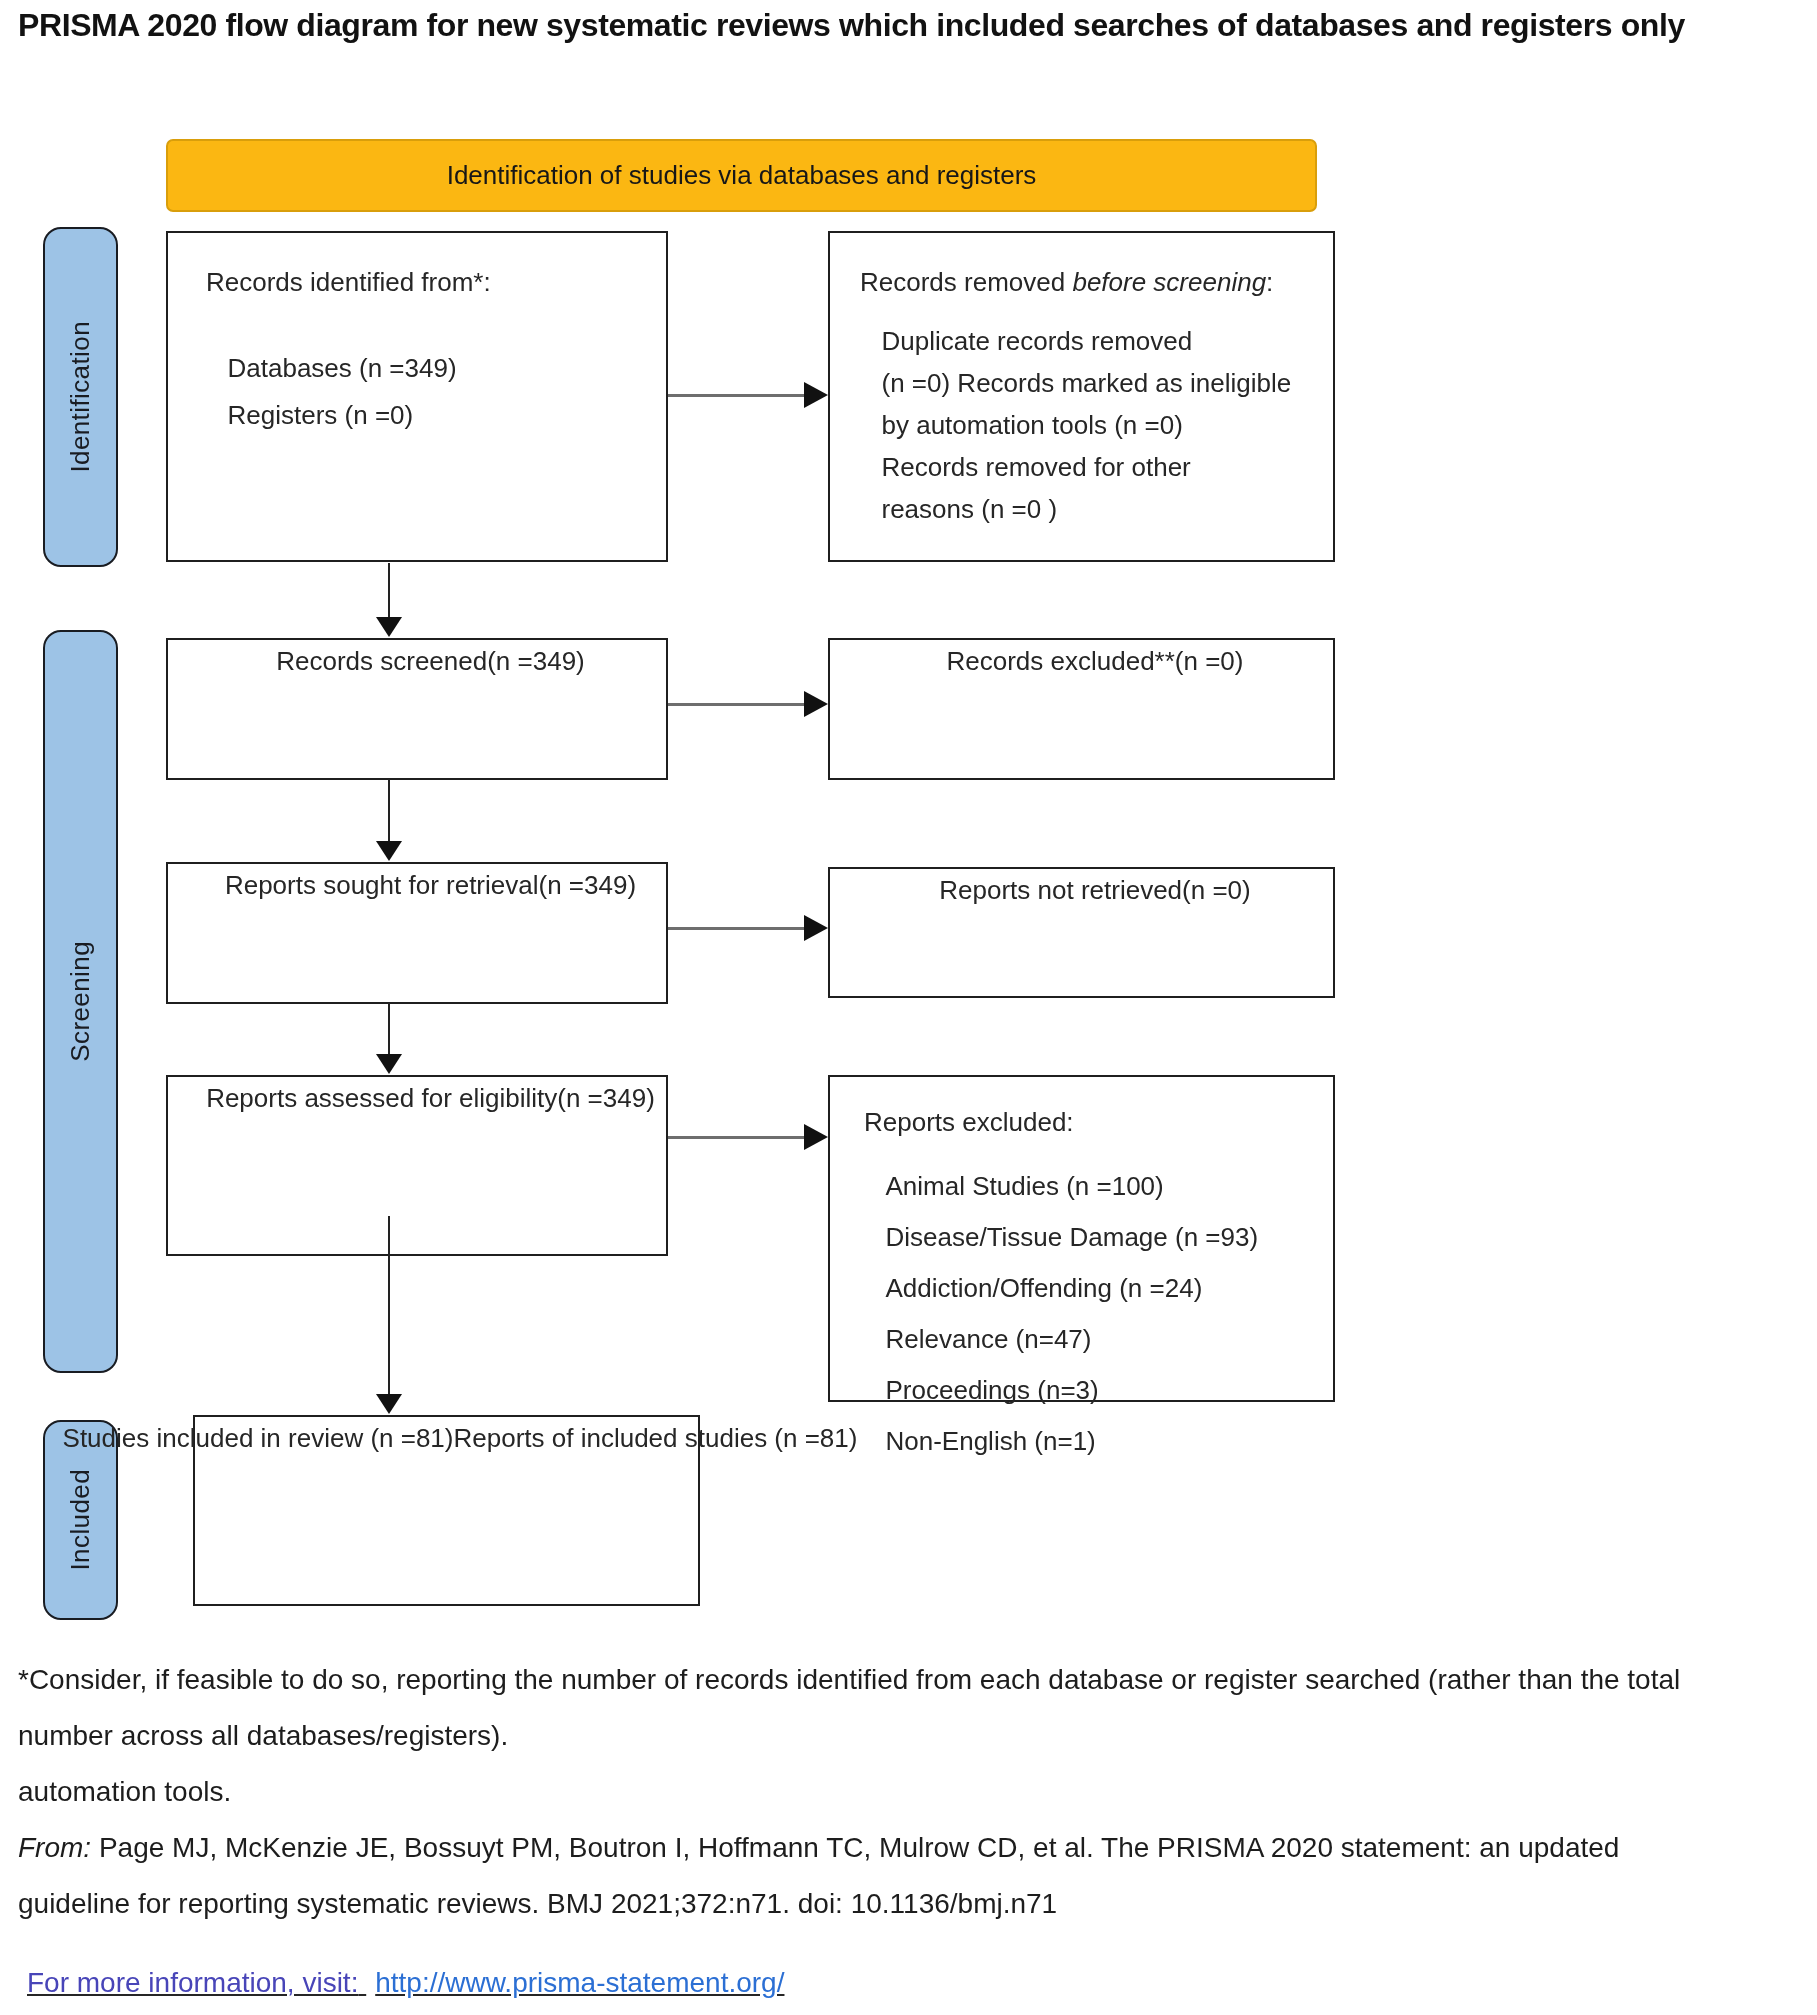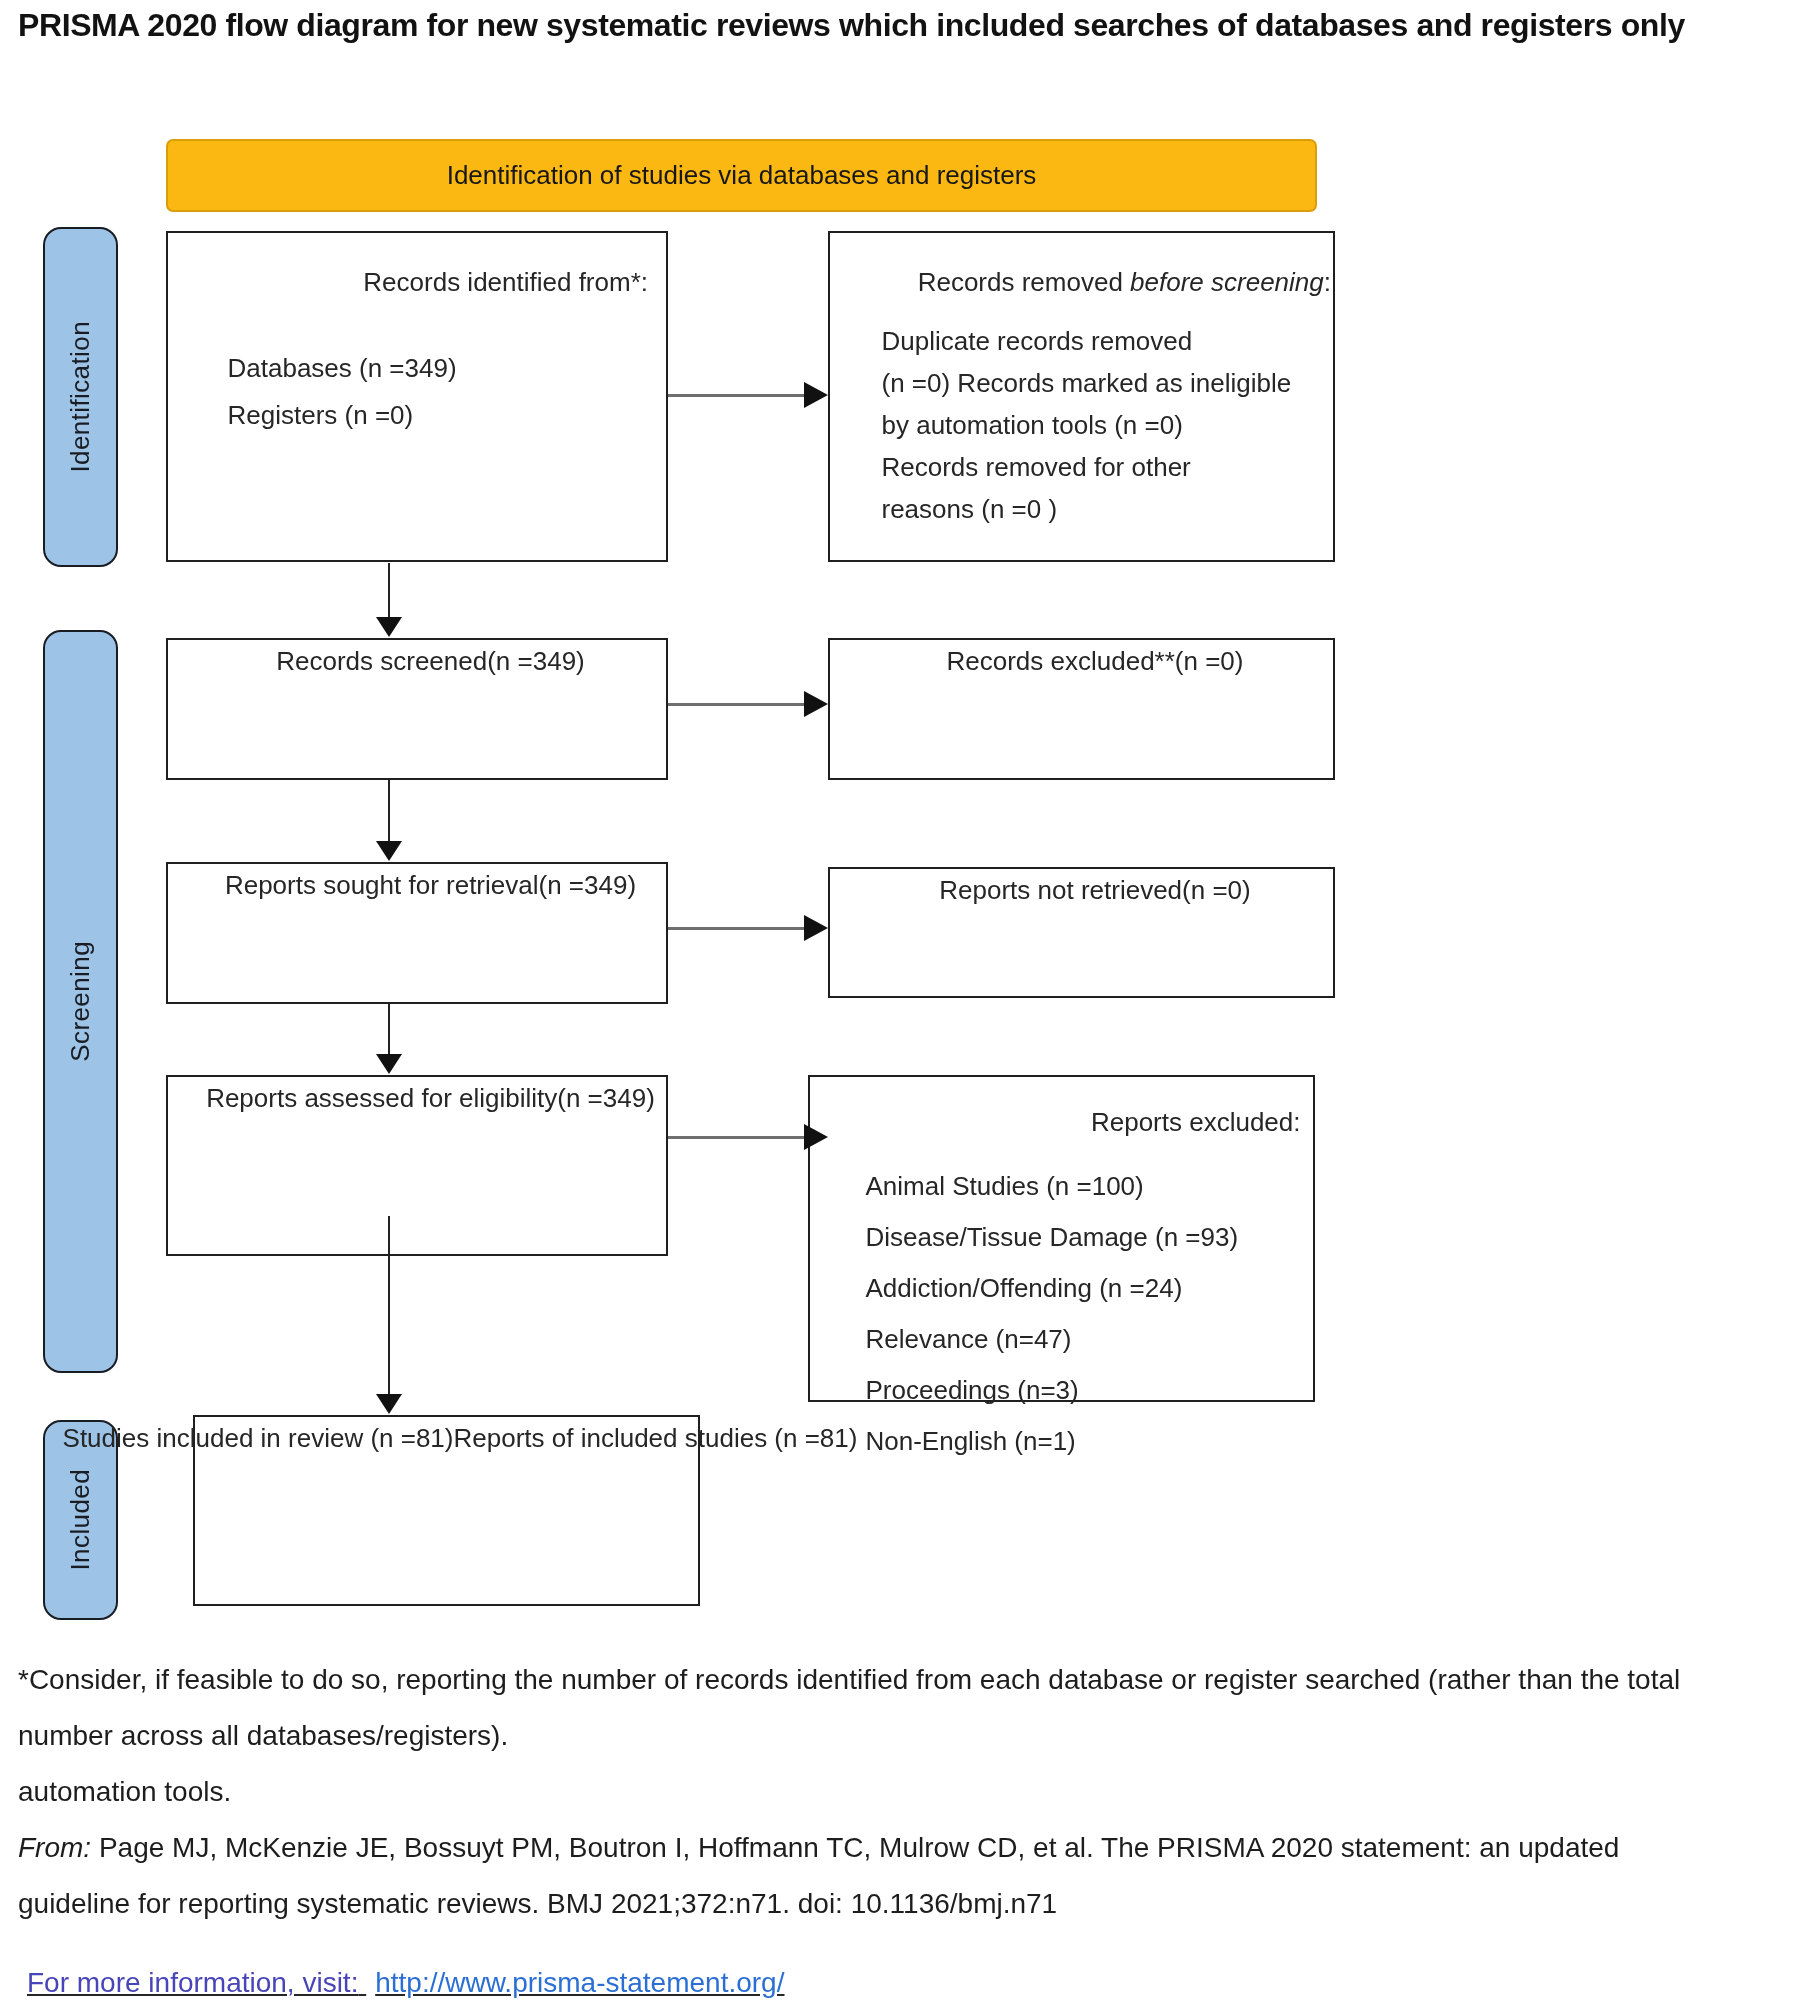--- a/index.html
+++ b/index.html
@@ -32,39 +32,39 @@
     font-size: 26px; color: #191c22; letter-spacing: 0.4px;
   }
   #stage-identification { top: 227px; height: 340px; }
   #stage-screening      { top: 630px; height: 743px; }
   #stage-included       { top: 1420px; height: 200px; }
 
   .box {
     position: absolute; background: #ffffff;
     border: 2.7px solid #1f1f1f; font-size: 26px; color: #262626;
   }
-  .box .heading { white-space: nowrap; text-align: right; }
+  .box .heading { white-space: nowrap; }
   .box .sub { padding-left: 21.5px; }
   .box .sub div { white-space: nowrap; }
   .centered { display: flex; flex-direction: row; justify-content: center; padding-left: 27px; }
   .centered div { line-height: 42px; white-space: nowrap; }
 
   #box-identified { left: 166px; top: 231px; width: 502px; height: 331px; padding: 34px 18px 0 38px; }
   #box-identified .sub { margin-top: 47px; line-height: 47px; }
 
   #box-removed { left: 828px; top: 231px; width: 507px; height: 331px; padding: 34px 2px 0 30px; }
   #box-removed .sub { margin-top: 21.5px; line-height: 42px; }
 
   #box-screened      { left: 166px; top: 638px;  width: 502px; height: 142px; }
   #box-excluded      { left: 828px; top: 638px;  width: 507px; height: 142px; }
   #box-sought        { left: 166px; top: 862px;  width: 502px; height: 142px; }
   #box-notretrieved  { left: 828px; top: 867px;  width: 507px; height: 131px; }
   #box-assessed      { left: 166px; top: 1075px; width: 502px; height: 181px; }
 
-  #box-reports-excluded { left: 808px; top: 1075px; width: 507px; height: 327px; padding: 30px 12.5px 0 34px; }
+  #box-reports-excluded { left: 828px; top: 1075px; width: 507px; height: 327px; padding: 30px 12.5px 0 34px; }
   #box-reports-excluded .sub { margin-top: 23px; line-height: 51px; }
 
   #box-included { left: 161px; top: 1415px; width: 507px; height: 191px; margin-left: 32px; }
   #box-included div { line-height: 43px; }
 
   .harrow { position: absolute; }
   .harrow .shaft { position: absolute; left: 0; top: 11.6px; height: 3.6px; background: #6e6e6e; }
   .harrow .head {
     position: absolute; top: 0; width: 0; height: 0;
     border-top: 13.4px solid transparent; border-bottom: 13.4px solid transparent;

